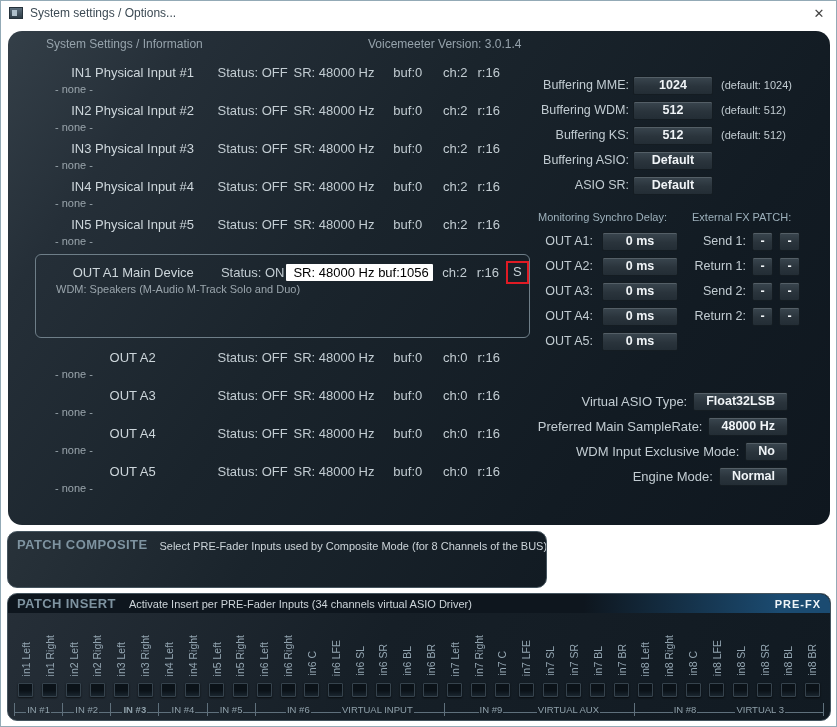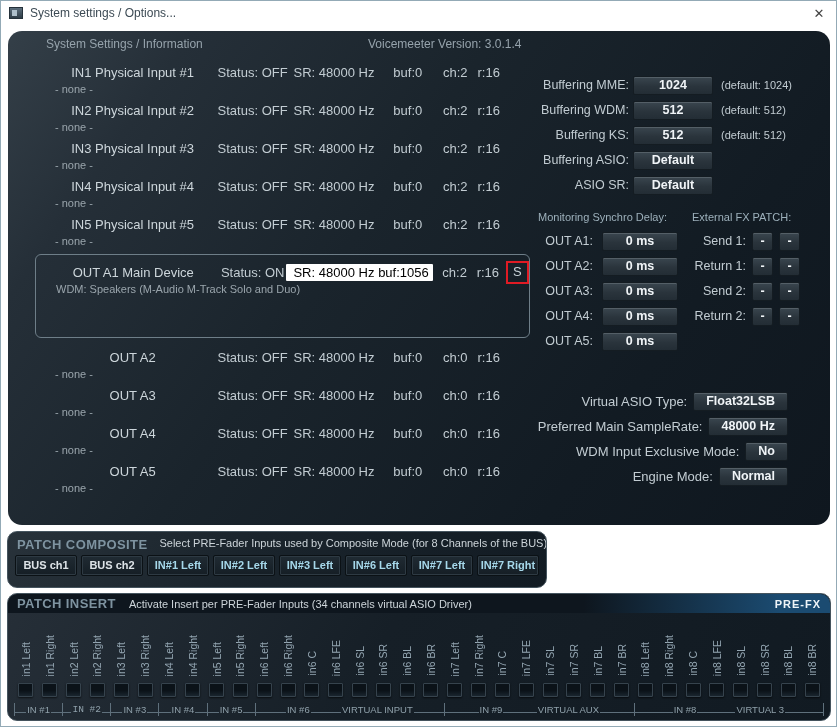--- a/index.html
+++ b/index.html
@@ -94,21 +94,21 @@
   .set-row { display:flex; align-items:center; justify-content:flex-end; height:20px; margin-bottom:5px; font-size:13px; }
   .set-row .val-btn { margin-left:6px; padding:0 12px; }
 
   
   .composite-panel {
     position:absolute; left:6px; top:530px; width:540px; height:57px;
     border:1px solid #45545e; border-radius:10px;
     background: linear-gradient(120deg,#28323a 0%, #1a242c 45%, #121b23 100%);
     overflow:hidden;
   }
-  .comp-head { display:flex; align-items:flex-start; padding:5px 0 3px 9px; white-space:nowrap; }
+  .comp-head { display:flex; align-items:flex-end; padding:5px 0 3px 9px; white-space:nowrap; }
   .comp-title { font-size:13px; font-weight:bold; color:#7e93a0; letter-spacing:0.4px; }
   .comp-sub { font-size:11px; color:#ccd4d9; margin-left:12px; }
   .comp-buttons { display:flex; gap:4px; padding-left:7px; }
   .comp-btn {
     width:62px; height:21px; line-height:19px; text-align:center;
     font-size:11px; font-weight:bold; border-radius:2px;
     background: linear-gradient(180deg,#202b33,#151e25);
     border:1px solid #0b1115; box-shadow: inset 0 0 0 1px #2e3a43;
     white-space:nowrap; overflow:hidden; cursor:default;
   }
@@ -416,30 +416,20 @@
       </div>
 
     </div>
   </div>
 
   <div class="composite-panel">
     <div class="comp-head">
       <span class="comp-title">PATCH COMPOSITE</span>
       <span class="comp-sub">Select PRE-Fader Inputs used by Composite Mode (for 8 Channels of the BUS)</span>
     </div>
-    <div class="comp-buttons">
-        <div class="comp-btn bus">BUS ch1</div>
-        <div class="comp-btn bus">BUS ch2</div>
-        <div class="comp-btn input">IN#1 Left</div>
-        <div class="comp-btn input">IN#2 Left</div>
-        <div class="comp-btn input">IN#3 Left</div>
-        <div class="comp-btn input">IN#6 Left</div>
-        <div class="comp-btn input">IN#7 Left</div>
-        <div class="comp-btn input">IN#7 Right</div>
-      </div>
   </div>
 
   <div class="insert-panel">
     <div class="ins-head">
       <span class="ins-title">PATCH INSERT</span>
       <span class="ins-sub">Activate Insert per PRE-Fader Inputs (34 channels virtual ASIO Driver)</span>
       <span class="ins-prefx">PRE-FX</span>
     </div>
     <div class="ins-channels">
         <div class="ins-col">
@@ -646,37 +636,37 @@
           </div>
           <div class="ins-check"></div>
         </div>
       </div>
     <div class="ins-groups">
         <div class="grp" style="flex-grow: 2;">
           <i class="gline"></i>
           <span class="glabel">IN #1</span>
           <i class="gline"></i>
         </div>
-        <div class="grp" style="flex-grow: 2; font-family: Liberation Mono, monospace;">
+        <div class="grp" style="flex-grow: 2;">
           <i class="gline"></i>
           <span class="glabel">IN #2</span>
           <i class="gline"></i>
         </div>
+        <div class="grp" style="flex-grow: 2; font-weight: bold;">
+          <i class="gline"></i>
+          <span class="glabel">IN #3</span>
+          <i class="gline"></i>
+        </div>
         <div class="grp" style="flex-grow: 2;">
           <i class="gline"></i>
-          <span class="glabel">IN #3</span>
+          <span class="glabel">IN #4</span>
           <i class="gline"></i>
         </div>
         <div class="grp" style="flex-grow: 2;">
           <i class="gline"></i>
-          <span class="glabel">IN #4</span>
-          <i class="gline"></i>
-        </div>
-        <div class="grp" style="flex-grow: 2;">
-          <i class="gline"></i>
           <span class="glabel">IN #5</span>
           <i class="gline"></i>
         </div>
         <div class="grp" style="flex-grow: 8;">
           <i class="gline"></i>
           <span class="glabel">IN #6</span>
           <i class="gline"></i>
           <span class="glabel">VIRTUAL INPUT</span>
           <i class="gline"></i>
         </div>

